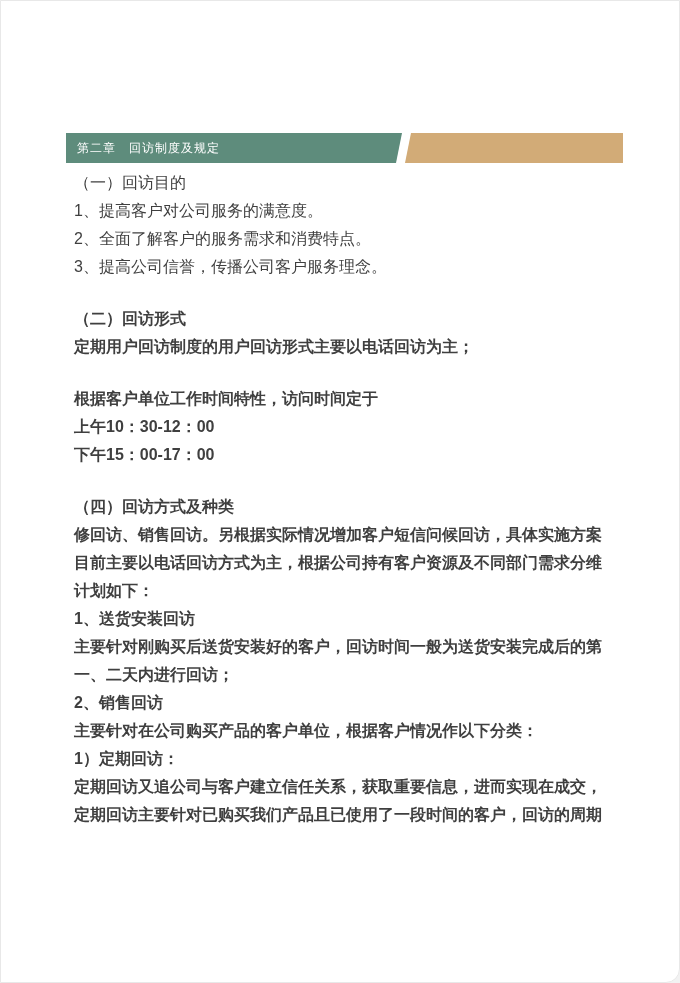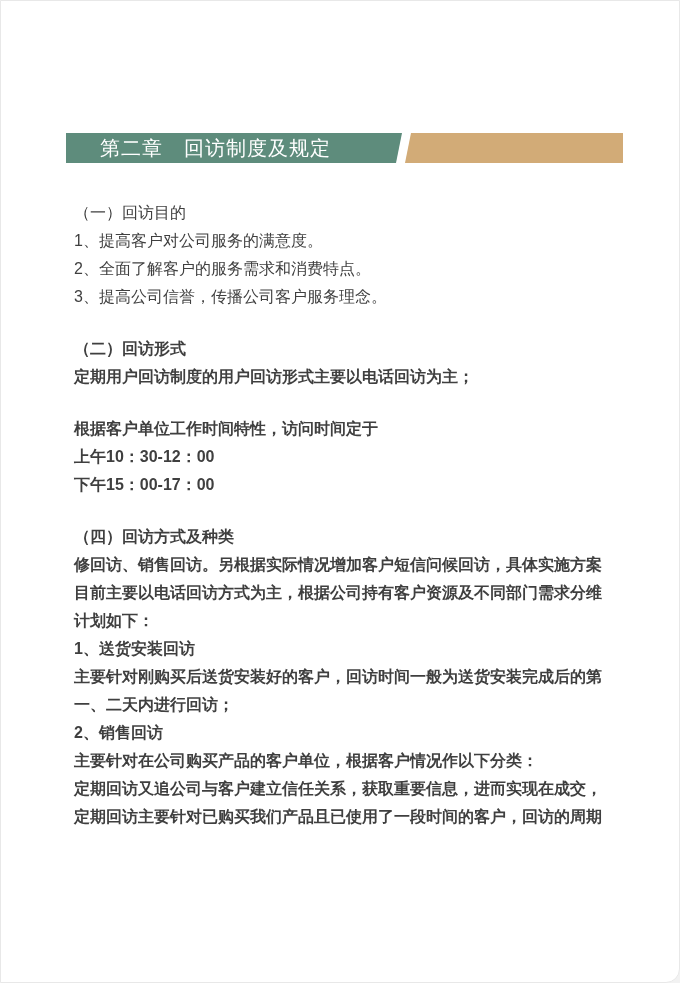--- a/index.html
+++ b/index.html
@@ -29,35 +29,35 @@
   .banner-green {
     width: 336px;
     height: 30px;
     background: var(--banner-green, #5e8c7c);
     clip-path: polygon(0 0, 100% 0, calc(100% - 6px) 100%, 0 100%);
     display: flex;
     align-items: center;
   }
   .banner-title {
     color: var(--banner-text, #ffffff);
-    font-size: 20px;
+    font-size: 12px;
     letter-spacing: 1px;
-    padding-left: 34px;
+    padding-left: 11px;
     white-space: pre;
   }
   .banner-tan {
     width: 218px;
     height: 30px;
     margin-left: 3px;
     background: var(--banner-tan, #d2ab77);
     clip-path: polygon(6px 0, 100% 0, 100% 100%, 0 100%);
   }
   .content {
     position: absolute;
-    top: 198px;
+    top: 168px;
     left: 73px;
     width: 548px;
     color: var(--text-color, #3f3f3f);
     font-size: 16px;
     line-height: 28px;
   }
   .section + .section {
     margin-top: 24px;
     font-weight: bold;
   }
@@ -98,17 +98,18 @@
   <section class="section">
     <div class="heading">（四）回访方式及种类</div>
   <div class="line">修回访、销售回访。另根据实际情况增加客户短信问候回访，具体实施方案</div>
         <div class="line">目前主要以电话回访方式为主，根据公司持有客户资源及不同部门需求分维</div>
         <div class="line">计划如下：</div>
         <div class="line">1、送货安装回访</div>
         <div class="line">主要针对刚购买后送货安装好的客户，回访时间一般为送货安装完成后的第</div>
         <div class="line">一、二天内进行回访；</div>
         <div class="line">2、销售回访</div>
         <div class="line">主要针对在公司购买产品的客户单位，根据客户情况作以下分类：</div>
+        <div class="line">1）定期回访：</div>
         <div class="line">定期回访又追公司与客户建立信任关系，获取重要信息，进而实现在成交，</div>
         <div class="line">定期回访主要针对已购买我们产品且已使用了一段时间的客户，回访的周期</div>
       </section>
 </div>
 </div>
 
 </body></html>

